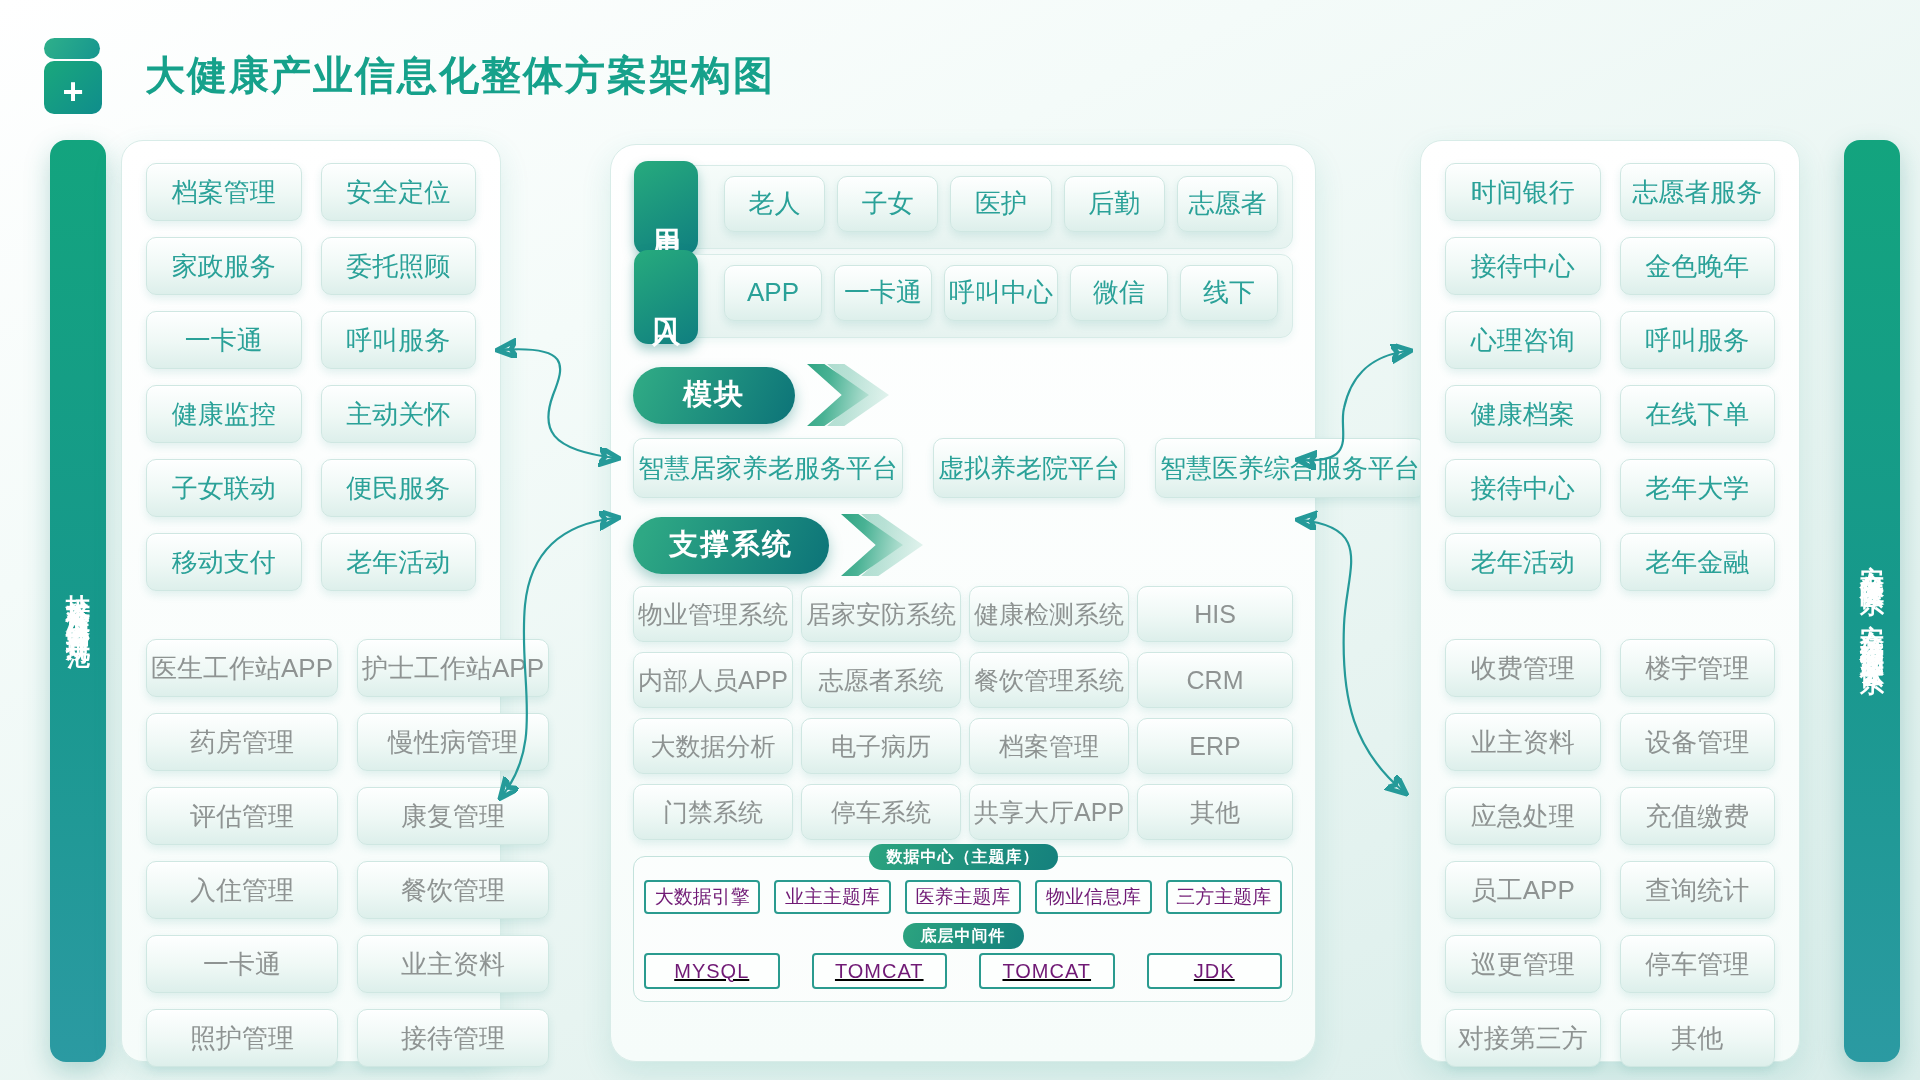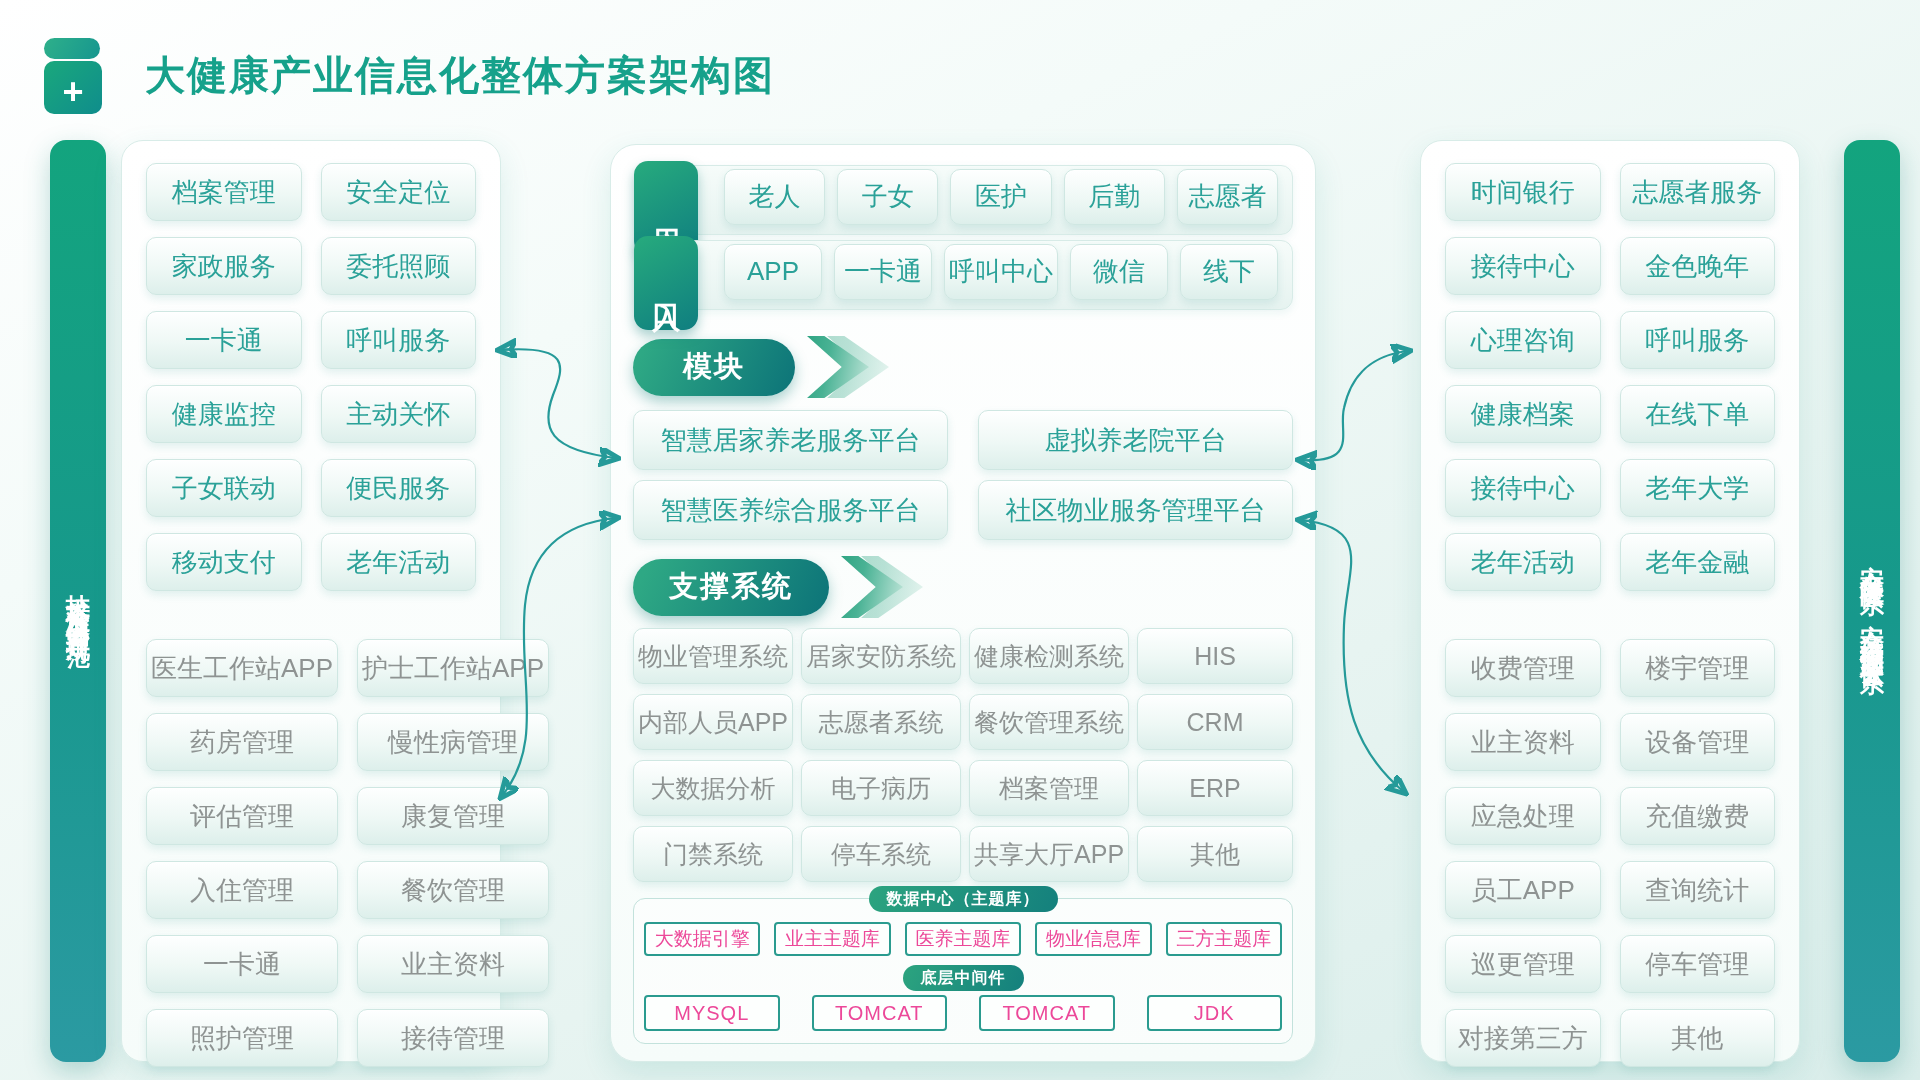--- a/index.html
+++ b/index.html
@@ -41,21 +41,21 @@
   .grid2.gap-top{margin-top:48px;}
 
   .btn{display:flex;align-items:center;justify-content:center;white-space:nowrap;
     background:linear-gradient(180deg,#feffff 0%,#eef8f5 55%,#ddefeb 100%);
     border:1px solid #cfe7e2;border-radius:10px;
     box-shadow:0 4px 9px rgba(31,138,128,.12),inset 0 1px 0 #ffffff;
     font-size:26px;color:#2aa198;height:56px;padding:0 4px;}
   .gray .btn, .btn.gray{color:#8e9392;}
 
   
-  .strip{position:relative;height:70px;border-radius:12px;margin-left:2px;
+  .strip{position:relative;height:84px;border-radius:12px;margin-left:2px;
     background:linear-gradient(180deg,#f6fcfa,#e6f3f0);
     border:1px solid #d7ebe7;box-shadow:0 3px 8px rgba(31,138,128,.08);
     display:flex;align-items:center;gap:12px;padding:0 14px 7px 88px;box-sizing:border-box;}
   .strip + .strip{margin-top:5px;}
   .tab{position:absolute;left:-2px;top:-5px;width:64px;height:94px;border-radius:14px;
     background:linear-gradient(150deg,#27ab7d,#0f7e80);
     box-shadow:0 6px 12px rgba(17,126,120,.35);
     display:flex;align-items:center;justify-content:center;}
   .tab-label{writing-mode:vertical-rl;text-orientation:upright;color:#fff;
     font-size:28px;font-weight:bold;line-height:1.05;letter-spacing:2px;}
@@ -68,39 +68,39 @@
     box-shadow:0 6px 14px rgba(17,126,120,.35);
     display:flex;align-items:center;justify-content:center;
     color:#fff;font-size:29px;font-weight:bold;letter-spacing:2px;}
   .chev{position:relative;width:84px;height:62px;margin-left:12px;}
   .chev i{position:absolute;top:0;bottom:0;width:62px;
     clip-path:polygon(0% 0%,28% 0%,100% 50%,28% 100%,0% 100%,56% 50%);
     background:linear-gradient(100deg,#2fa583 0%,#49b294 35%,#b9e2d5 95%);}
   .chev i.back{left:20px;opacity:.38;}
   .chev i.front{left:0;}
 
-  .modules{display:grid;grid-template-columns:1fr 1fr;gap:10px 30px;margin-top:14px;}
+  .modules{display:grid;grid-template-columns:1fr 1fr 1fr 1fr;gap:10px 30px;margin-top:14px;}
   .modules .btn{height:58px;}
   .support-grid{display:grid;grid-template-columns:1fr 1fr 1fr 1fr;gap:10px 8px;margin-top:12px;}
   .support-grid .btn{height:54px;font-size:25px;color:#8e9392;}
 
   .data-panel{margin-top:16px;border:1px solid #c3e2dc;border-radius:12px;
     padding:0 10px 12px;background:rgba(255,255,255,.45);}
   .mini-center{display:flex;justify-content:center;text-align:center;}
   .mini-center.overlap{transform:translateY(-13px);}
   .mini-center.mid{margin:9px 0 7px;}
   .mini-pill{height:26px;border-radius:13px;padding:0 18px;
     background:linear-gradient(115deg,#2ca47f,#14807d);
     color:#fff;font-size:16px;font-weight:bold;display:inline-flex;align-items:center;letter-spacing:1px;}
   .outline-row{display:grid;gap:14px;margin-top:-3px;}
   .outline-row.five{grid-template-columns:repeat(5,1fr);}
-  .outline-row.four{grid-template-columns:repeat(4,1fr);gap:32px;}
+  .outline-row.four{grid-template-columns:repeat(4,1fr);gap:32px;text-decoration:underline;}
   .obox{height:30px;background:#fdfffe;border:2px solid #2a9b8f;border-radius:4px;
     display:flex;align-items:center;justify-content:center;
-    font-size:19px;color:#ec4899;white-space:nowrap;padding:0 3px;}
+    font-size:19px;color:#701a75;white-space:nowrap;padding:0 3px;}
   .outline-row.four .obox{height:32px;font-size:20px;letter-spacing:1px;}
 
   
   .arrows{position:absolute;left:0;top:0;width:1920px;height:1080px;pointer-events:none;z-index:6;}
   .arrows path{fill:none;stroke:#259a99;stroke-width:2.2;stroke-linecap:round;}
 </style>
 </head>
 <body>
 
 <div class="logo">

